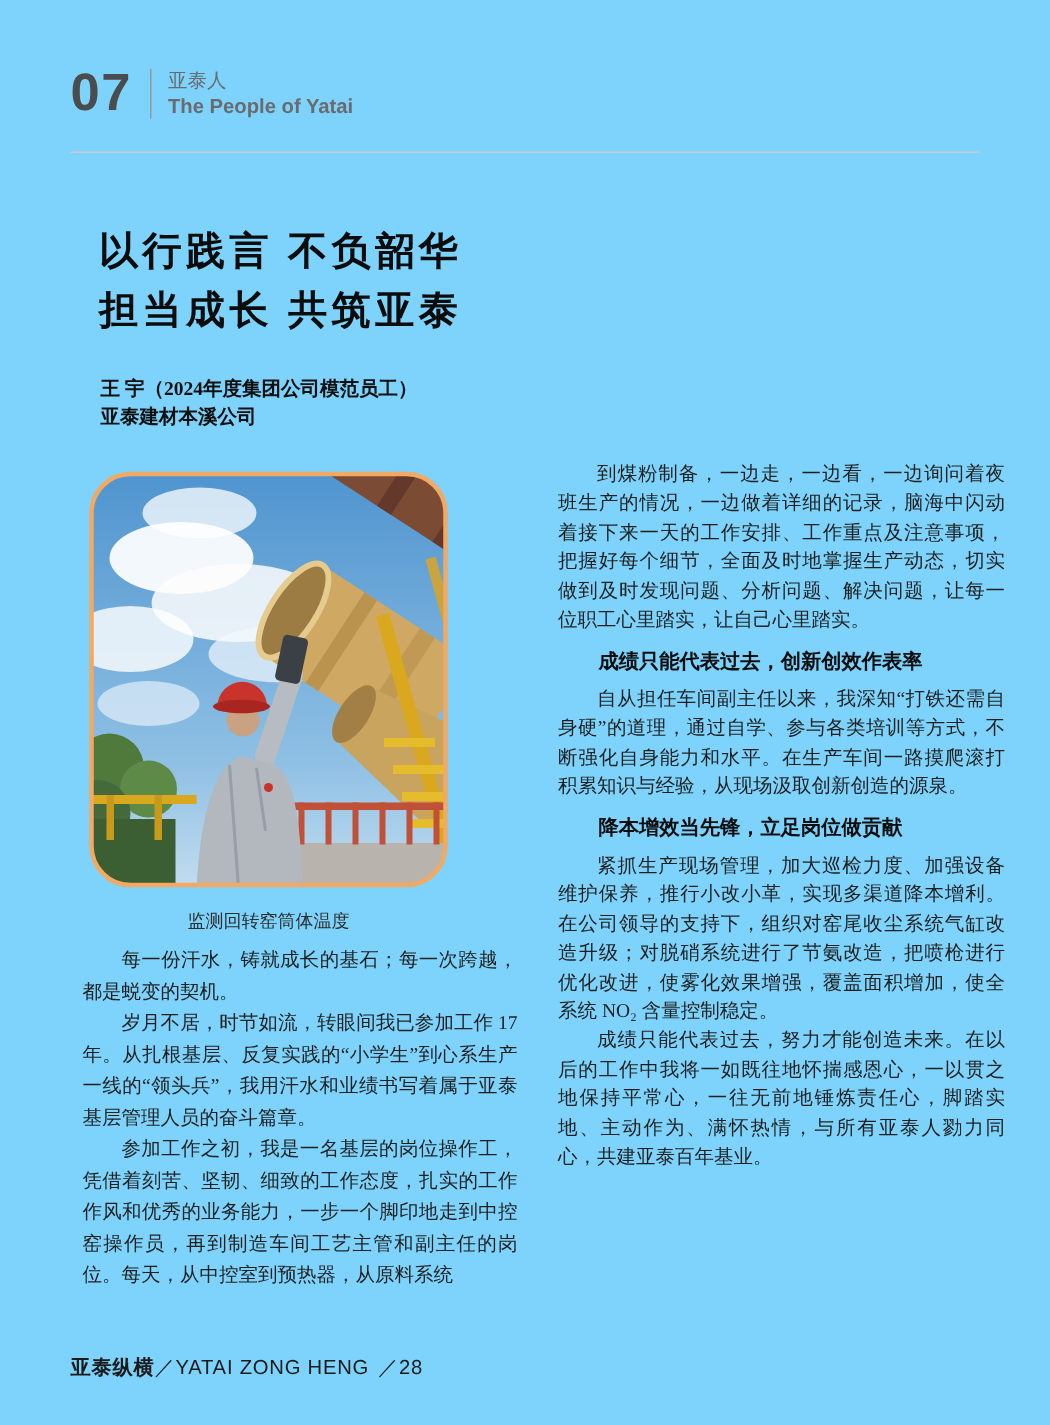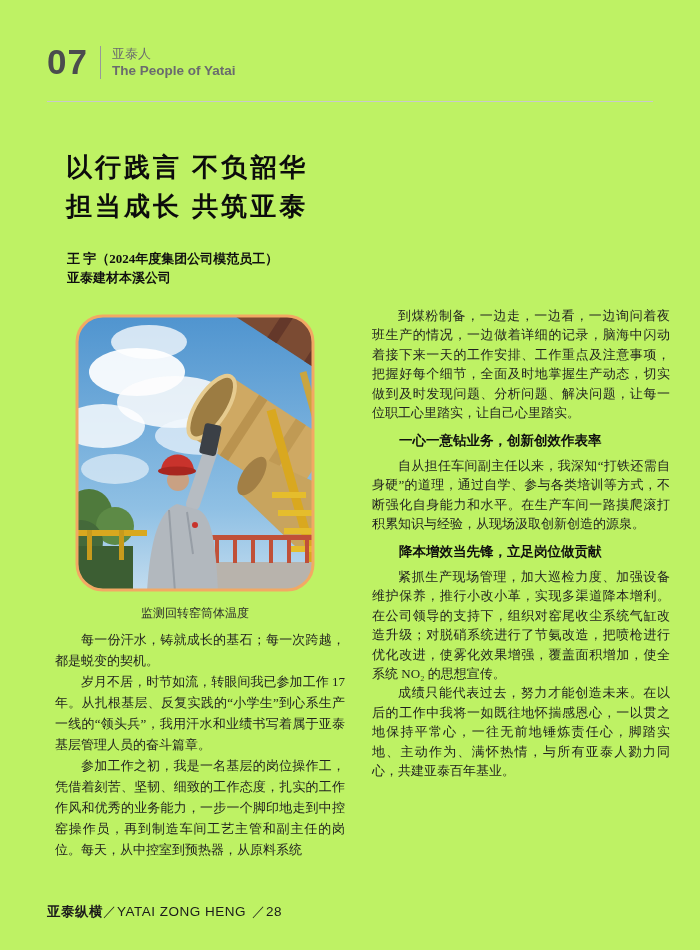--- a/index.html
+++ b/index.html
@@ -1,32 +1,32 @@
 <!DOCTYPE html>
 <html><head>
 <meta charset="utf-8">
 <style>
   html,body{margin:0;padding:0;background:#e9e9e9;}
-  .page{position:relative;width:700px;height:950px;background:#bef264;margin:0 auto;overflow:hidden;
+  .page{position:relative;width:700px;height:950px;background:#7dd3fc;margin:0 auto;overflow:hidden;
         font-family:"Liberation Serif","DejaVu Serif",serif;color:#1f1f1f;}
   
   .hdr{position:absolute;left:47px;top:44px;display:flex;align-items:flex-start;
        font-family:"Liberation Sans","DejaVu Sans",sans-serif;}
   .hdr .num{font-size:35px;font-weight:bold;color:#4b4c4e;line-height:36px;letter-spacing:1px;}
   .hdr .vrule{width:1px;height:33px;background:#97989a;margin:2px 11px 0 12px;}
   .hdr .sec{color:#6a6b6e;}
   .hdr .sec .cn{font-size:13px;line-height:16px;margin-top:2px;}
   .hdr .sec .en{font-size:13.5px;line-height:17px;font-weight:bold;}
   .hdr-rule{position:absolute;left:47px;right:47px;top:101px;height:1px;background:#c9cacc;}
   
   .title{position:absolute;left:66px;top:148px;margin:0;font-family:"Liberation Sans","DejaVu Sans",sans-serif;
          font-size:26px;font-weight:bold;color:#0c0c0c;line-height:39px;letter-spacing:3px;}
   .author{position:absolute;left:67px;top:249px;font-size:13px;font-weight:bold;line-height:19px;color:#101010;}
   
-  .fig{position:absolute;left:75px;top:314px;width:240px;margin:0;}
+  .fig{position:absolute;left:59px;top:314px;width:240px;margin:0;}
   .fig figcaption{text-align:center;margin-top:9px;font-size:12px;color:#2d2d2d;
                   font-family:"Liberation Sans","DejaVu Sans",sans-serif;}
   
   .col{position:absolute;text-align:justify;font-size:13px;}
   .col p{margin:0;text-indent:2em;}
   .col h3{font-family:"Liberation Sans","DejaVu Sans",sans-serif;font-size:13.5px;color:#0e0e0e;
           margin:9px 0 5px;text-indent:2em;font-weight:bold;}
   .col-left{left:55px;top:629px;width:290px;line-height:21px;}
   .col-right{left:372px;top:306px;width:298px;line-height:19.4px;}
   
@@ -147,24 +147,24 @@
   </figure>
 
   <div class="col col-left">
     <p>每一份汗水，铸就成长的基石；每一次跨越，都是蜕变的契机。</p>
     <p>岁月不居，时节如流，转眼间我已参加工作 17 年。从扎根基层、反复实践的“小学生”到心系生产一线的“领头兵”，我用汗水和业绩书写着属于亚泰基层管理人员的奋斗篇章。</p>
     <p>参加工作之初，我是一名基层的岗位操作工，凭借着刻苦、坚韧、细致的工作态度，扎实的工作作风和优秀的业务能力，一步一个脚印地走到中控窑操作员，再到制造车间工艺主管和副主任的岗位。每天，从中控室到预热器，从原料系统</p>
   </div>
 
   <div class="col col-right">
     <p>到煤粉制备，一边走，一边看，一边询问着夜班生产的情况，一边做着详细的记录，脑海中闪动着接下来一天的工作安排、工作重点及注意事项，把握好每个细节，全面及时地掌握生产动态，切实做到及时发现问题、分析问题、解决问题，让每一位职工心里踏实，让自己心里踏实。</p>
-    <h3>一心一意钻业务，创新创效作表率</h3>
+    <h3>成绩只能代表过去，创新创效作表率</h3>
     <p>自从担任车间副主任以来，我深知“打铁还需自身硬”的道理，通过自学、参与各类培训等方式，不断强化自身能力和水平。在生产车间一路摸爬滚打积累知识与经验，从现场汲取创新创造的源泉。</p>
     <h3>降本增效当先锋，立足岗位做贡献</h3>
-    <p>紧抓生产现场管理，加大巡检力度、加强设备维护保养，推行小改小革，实现多渠道降本增利。在公司领导的支持下，组织对窑尾收尘系统气缸改造升级；对脱硝系统进行了节氨改造，把喷枪进行优化改进，使雾化效果增强，覆盖面积增加，使全系统 NO₂ 的思想宣传。</p>
+    <p>紧抓生产现场管理，加大巡检力度、加强设备维护保养，推行小改小革，实现多渠道降本增利。在公司领导的支持下，组织对窑尾收尘系统气缸改造升级；对脱硝系统进行了节氨改造，把喷枪进行优化改进，使雾化效果增强，覆盖面积增加，使全系统 NO₂ 含量控制稳定。</p>
     <p>成绩只能代表过去，努力才能创造未来。在以后的工作中我将一如既往地怀揣感恩心，一以贯之地保持平常心，一往无前地锤炼责任心，脚踏实地、主动作为、满怀热情，与所有亚泰人勠力同心，共建亚泰百年基业。</p>
   </div>
 
   <div class="ftr">
     <span class="cn">亚泰纵横</span><span>／</span><span>YATAI ZONG HENG</span><span class="sep2">／</span><span>28</span>
   </div>
 
 </div>
 
 </body></html>

